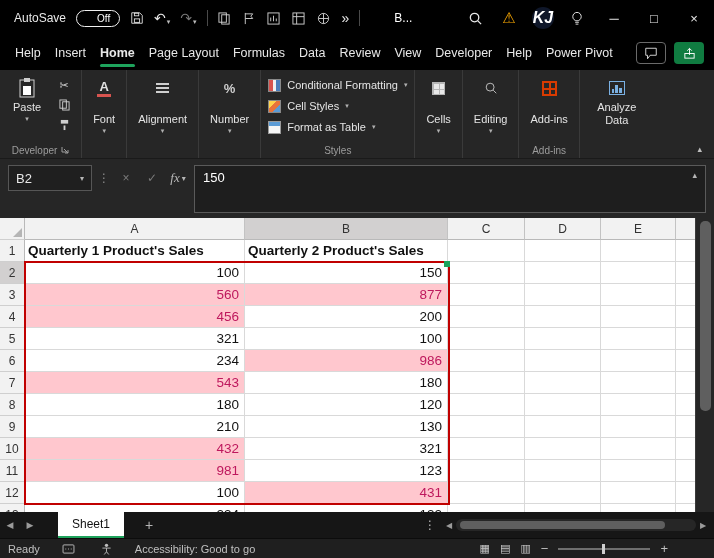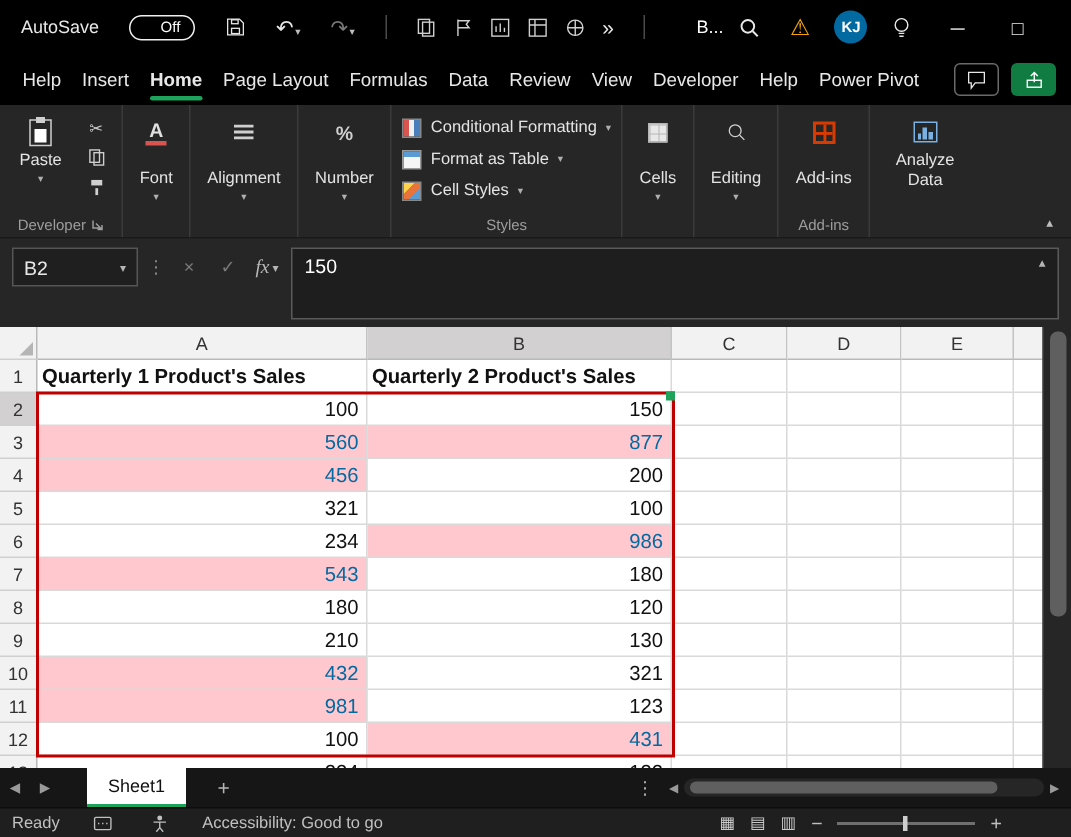--- a/index.html
+++ b/index.html
@@ -2,34 +2,34 @@
 <html><head>
 <meta charset="utf-8">
 <style>
   *{box-sizing:border-box;margin:0;padding:0}
   html,body{width:714px;height:558px;overflow:hidden;background:#000;
     font-family:"Liberation Sans","DejaVu Sans",sans-serif;}
   .app{width:714px;height:558px;display:flex;flex-direction:column;}
 
   
   .titlebar{flex:0 0 36px;background:#000;display:flex;align-items:center;color:#e8e8e8;font-size:12px;}
-  .tb-left{display:flex;align-items:center;gap:20px;padding-left:14px;}
+  .tb-left{display:flex;align-items:center;gap:10px;padding-left:14px;}
   .toggle{width:44px;height:17px;border:1px solid #f0f0f0;border-radius:9px;display:flex;align-items:center;gap:4px;padding:0 16px;cursor:pointer;}
   .knob{width:11px;height:11px;border-radius:50%;background:#fff;}
   .tg-txt{font-size:10px;color:#fff;}
   .tb-btn{display:flex;align-items:flex-end;gap:1px;color:#e8e8e8;font-size:14px;cursor:pointer;line-height:1;}
   .tb-btn .mini{font-size:7px;color:#bdbdbd;}
   .tb-sep{width:1px;height:16px;background:#4a4a4a;}
   .disab{color:#777 !important;}
   .qat{display:flex;align-items:center;gap:12px;}
   .doc-title{font-size:12px;color:#fff;margin-left:34px;}
   .tb-right{margin-left:auto;display:flex;align-items:center;}
   .tb-ric{width:34px;height:36px;display:flex;align-items:center;justify-content:center;cursor:pointer;}
   .warn{color:#F7A600;font-size:15px;}
-  .avatar{width:22px;height:22px;border-radius:50%;background:#0369a1;color:#fff;font-size:10px;font-weight:bold;display:flex;align-items:center;justify-content:center;}
+  .avatar{width:22px;height:22px;border-radius:50%;background:#0f172a;color:#fff;font-size:16px;font-weight:bold;display:flex;align-items:center;justify-content:center;font-style:italic;}
   .winbtn{width:40px;height:36px;display:flex;align-items:center;justify-content:center;font-size:13px;color:#e8e8e8;cursor:pointer;}
 
   
   .menubar{flex:0 0 34px;background:#000;display:flex;align-items:stretch;color:#e8e8e8;font-size:12.5px;padding-left:8px;}
   .mtab{display:flex;align-items:center;padding:0 7px;cursor:pointer;position:relative;white-space:nowrap;flex-shrink:0;}
   .mtab.active{font-weight:bold;}
   .mtab.active:after{content:"";position:absolute;left:7px;right:7px;bottom:3px;height:3px;background:#1EA35C;border-radius:2px;}
   .menu-right{margin-left:auto;display:flex;align-items:center;gap:8px;padding-right:10px;}
   .comment-btn{width:30px;height:22px;border:1px solid #6a6a6a;border-radius:4px;display:flex;align-items:center;justify-content:center;cursor:pointer;}
   .share-btn{width:30px;height:22px;background:#107C41;border-radius:4px;display:flex;align-items:center;justify-content:center;cursor:pointer;}
@@ -83,21 +83,21 @@
   .cell{border-right:1px solid #d9d9d9;border-bottom:1px solid #d9d9d9;font-size:13.5px;color:#111;display:flex;align-items:center;overflow:hidden;cursor:cell;}
   .ch{background:#f2f2f2;border-right:1px solid #c3c3c3;border-bottom:1px solid #b9b9b9;justify-content:center;color:#333;font-size:12px;cursor:pointer;}
   .ch.sel{background:#d2d0d0;}
   .c-a{width:220px;flex:0 0 220px;}
   .c-b{width:203px;flex:0 0 203px;}
   .c-c{width:77px;flex:0 0 77px;}
   .c-d{width:76px;flex:0 0 76px;}
   .c-e{width:75px;flex:0 0 75px;}
   .c-f{width:19px;flex:0 0 19px;border-right:none;}
   .cell.num{justify-content:flex-end;padding-right:5px;}
-  .cell.hl{background:#FFC7CE;color:#0369a1;}
+  .cell.hl{background:#FFC7CE;color:#be185d;}
   .cell.btxt{font-weight:bold;padding-left:3px;font-size:13.5px;}
   .corner{position:relative;cursor:pointer;}
   .corner .tri{position:absolute;right:2px;bottom:2px;width:0;height:0;border-left:9px solid transparent;border-bottom:9px solid #b5b5b5;}
   .range-border{position:absolute;left:24px;top:43px;width:426px;height:244px;border:2px solid #C00000;pointer-events:none;}
   .sel-corner{position:absolute;left:444px;top:43px;width:6px;height:6px;background:#1EA35C;pointer-events:none;}
   .vscroll{position:absolute;right:0;top:0;width:19px;height:294px;background:#262626;border-left:1px solid #3a3a3a;cursor:pointer;}
   .vthumb{position:absolute;left:4px;top:3px;width:11px;height:190px;background:#5f5f5f;border-radius:5px;}
 
   
   .sheetbar{flex:0 0 26px;background:#161616;display:flex;align-items:center;color:#b5b5b5;}
@@ -297,27 +297,27 @@
     </div>
 
     <div class="rgroup">
       <div class="styles-col">
         <div class="style-row">
           <span class="ic-cf"></span>
           <span>Conditional Formatting</span>
           <span class="chev">▾</span>
         </div>
         <div class="style-row">
+          <span class="ic-styles"></span>
+          <span>Cell Styles</span>
+          <span class="chev">▾</span>
+        </div>
+        <div class="style-row">
           <span class="ic-table"></span>
           <span>Format as Table</span>
-          <span class="chev">▾</span>
-        </div>
-        <div class="style-row">
-          <span class="ic-styles"></span>
-          <span>Cell Styles</span>
           <span class="chev">▾</span>
         </div>
       </div>
       <div class="rg-label">
           <span>Styles</span>
         </div>
     </div>
 
     <div class="rgroup">
       <div class="cbtn">

